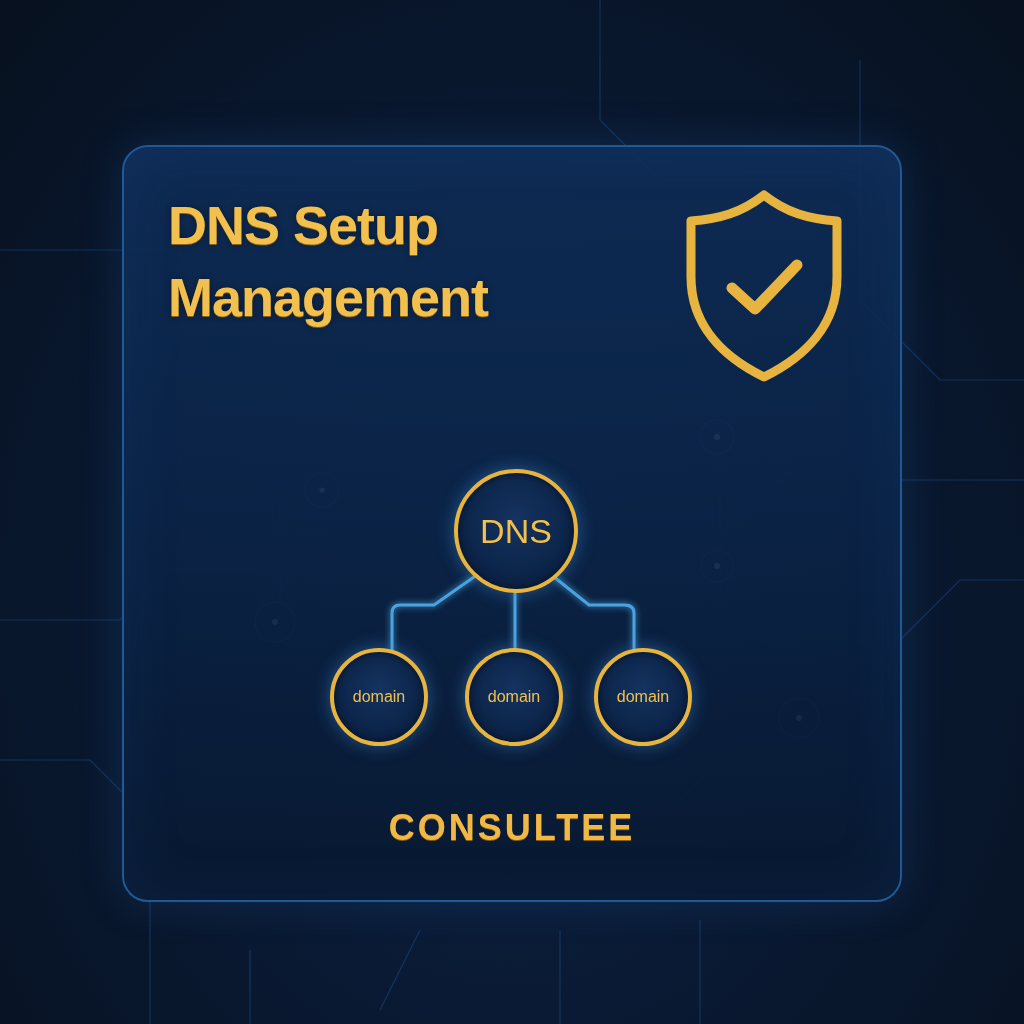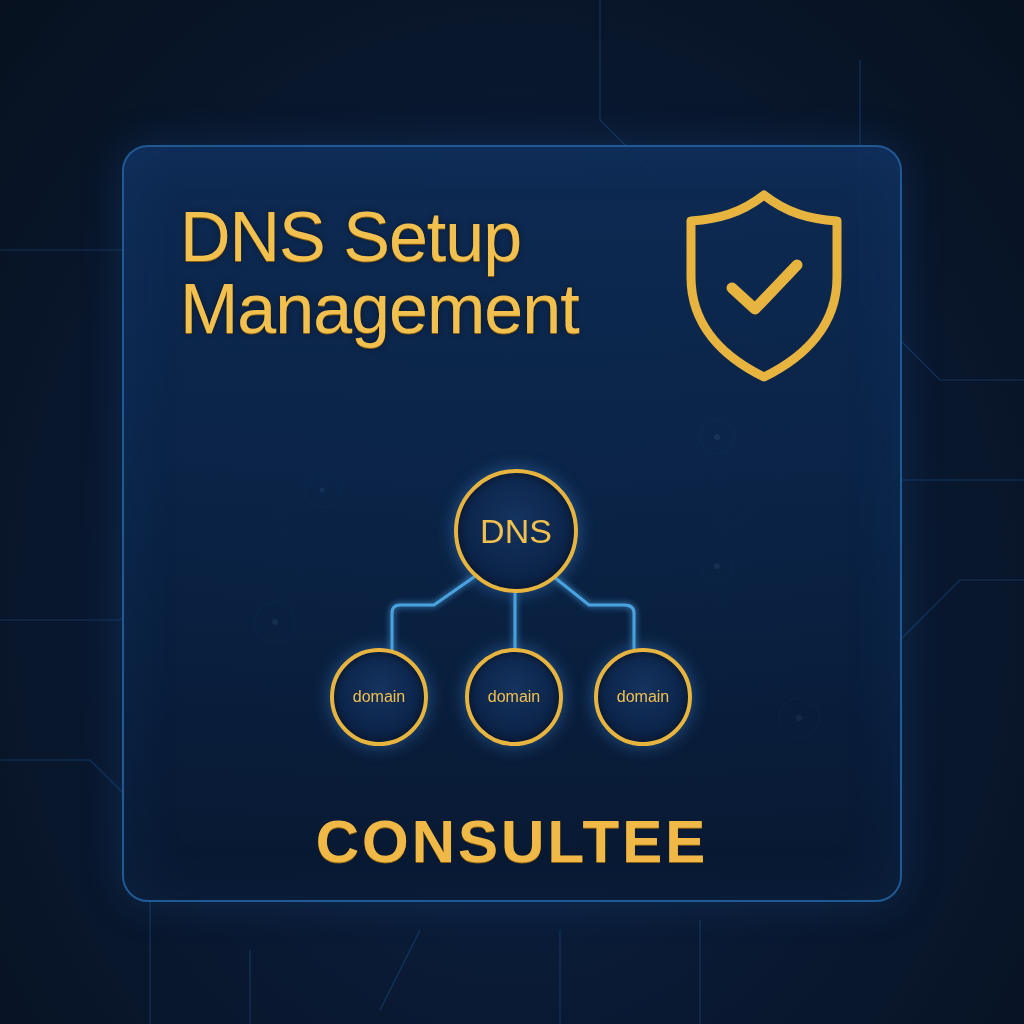--- a/index.html
+++ b/index.html
@@ -4,37 +4,37 @@
 <style>
   html,body{margin:0;padding:0;}
   body{width:1024px;height:1024px;overflow:hidden;position:relative;
     background:radial-gradient(ellipse at 50% 60%, #0c2548 0%, #0a1a34 45%, #07111f 100%);
     font-family:"Liberation Sans", sans-serif;}
   .bg-circuit{position:absolute;left:0;top:0;width:1024px;height:1024px;}
   .card{position:absolute;left:122px;top:145px;width:780px;height:757px;
     border:2px solid #1f5a96;border-radius:26px;box-sizing:border-box;
     background:linear-gradient(180deg, rgba(14,44,86,0.92) 0%, rgba(10,34,68,0.92) 55%, rgba(8,24,48,0.95) 100%);
     box-shadow:0 0 40px rgba(30,90,160,0.25), inset 0 0 60px rgba(40,100,180,0.12);}
-  .title{position:absolute;left:44px;top:42px;margin:12px;color:#f2c04e;
-    font-size:70px;line-height:72px;font-weight:400;letter-spacing:-1px;
+  .title{position:absolute;left:44px;top:42px;margin:0;color:#f2c04e;
+    font-size:54px;line-height:72px;font-weight:700;letter-spacing:-1px;
     text-shadow:0 1px 0 #8a5f10, 0 0 6px rgba(0,0,0,0.4);}
   .title span{display:block;}
   .shield{position:absolute;left:555px;top:38px;width:170px;height:200px;}
   .diagram{position:absolute;left:0;top:0;width:780px;height:757px;}
   .node{position:absolute;border-radius:50%;border:4px solid #e7b53f;box-sizing:border-box;
     background:radial-gradient(circle at 50% 40%, #14335f 0%, #0b2246 70%, #081a38 100%);
     box-shadow:0 0 18px rgba(70,150,230,0.45), inset 0 0 8px rgba(0,0,0,0.5);
     display:flex;align-items:center;justify-content:center;color:#f2c04e;}
   .node-root{left:330px;top:322px;width:124px;height:124px;font-size:34px;font-weight:400;}
   .node-child{width:98px;height:98px;font-size:16px;top:501px;}
   .node-c1{left:206px;}
   .node-c2{left:341px;}
   .node-c3{left:470px;}
   .brand{position:absolute;left:0;width:100%;top:660px;text-align:center;color:#f0b947;
-    font-size:60px;font-weight:700;letter-spacing:3px;
+    font-size:36px;font-weight:700;letter-spacing:3px;
     text-shadow:0 1px 0 #8a5f10;}
 </style>
 </head>
 <body>
 
 <svg class="bg-circuit" viewBox="0 0 1024 1024">
   <g stroke="#1b4a80" stroke-width="1.2" fill="none" opacity="0.55">
     <path d="M0 250 H180 L240 190 H420"></path>
     <path d="M600 0 V120 L660 180 H860"></path>
     <path d="M860 60 V300 L940 380 H1024"></path>

